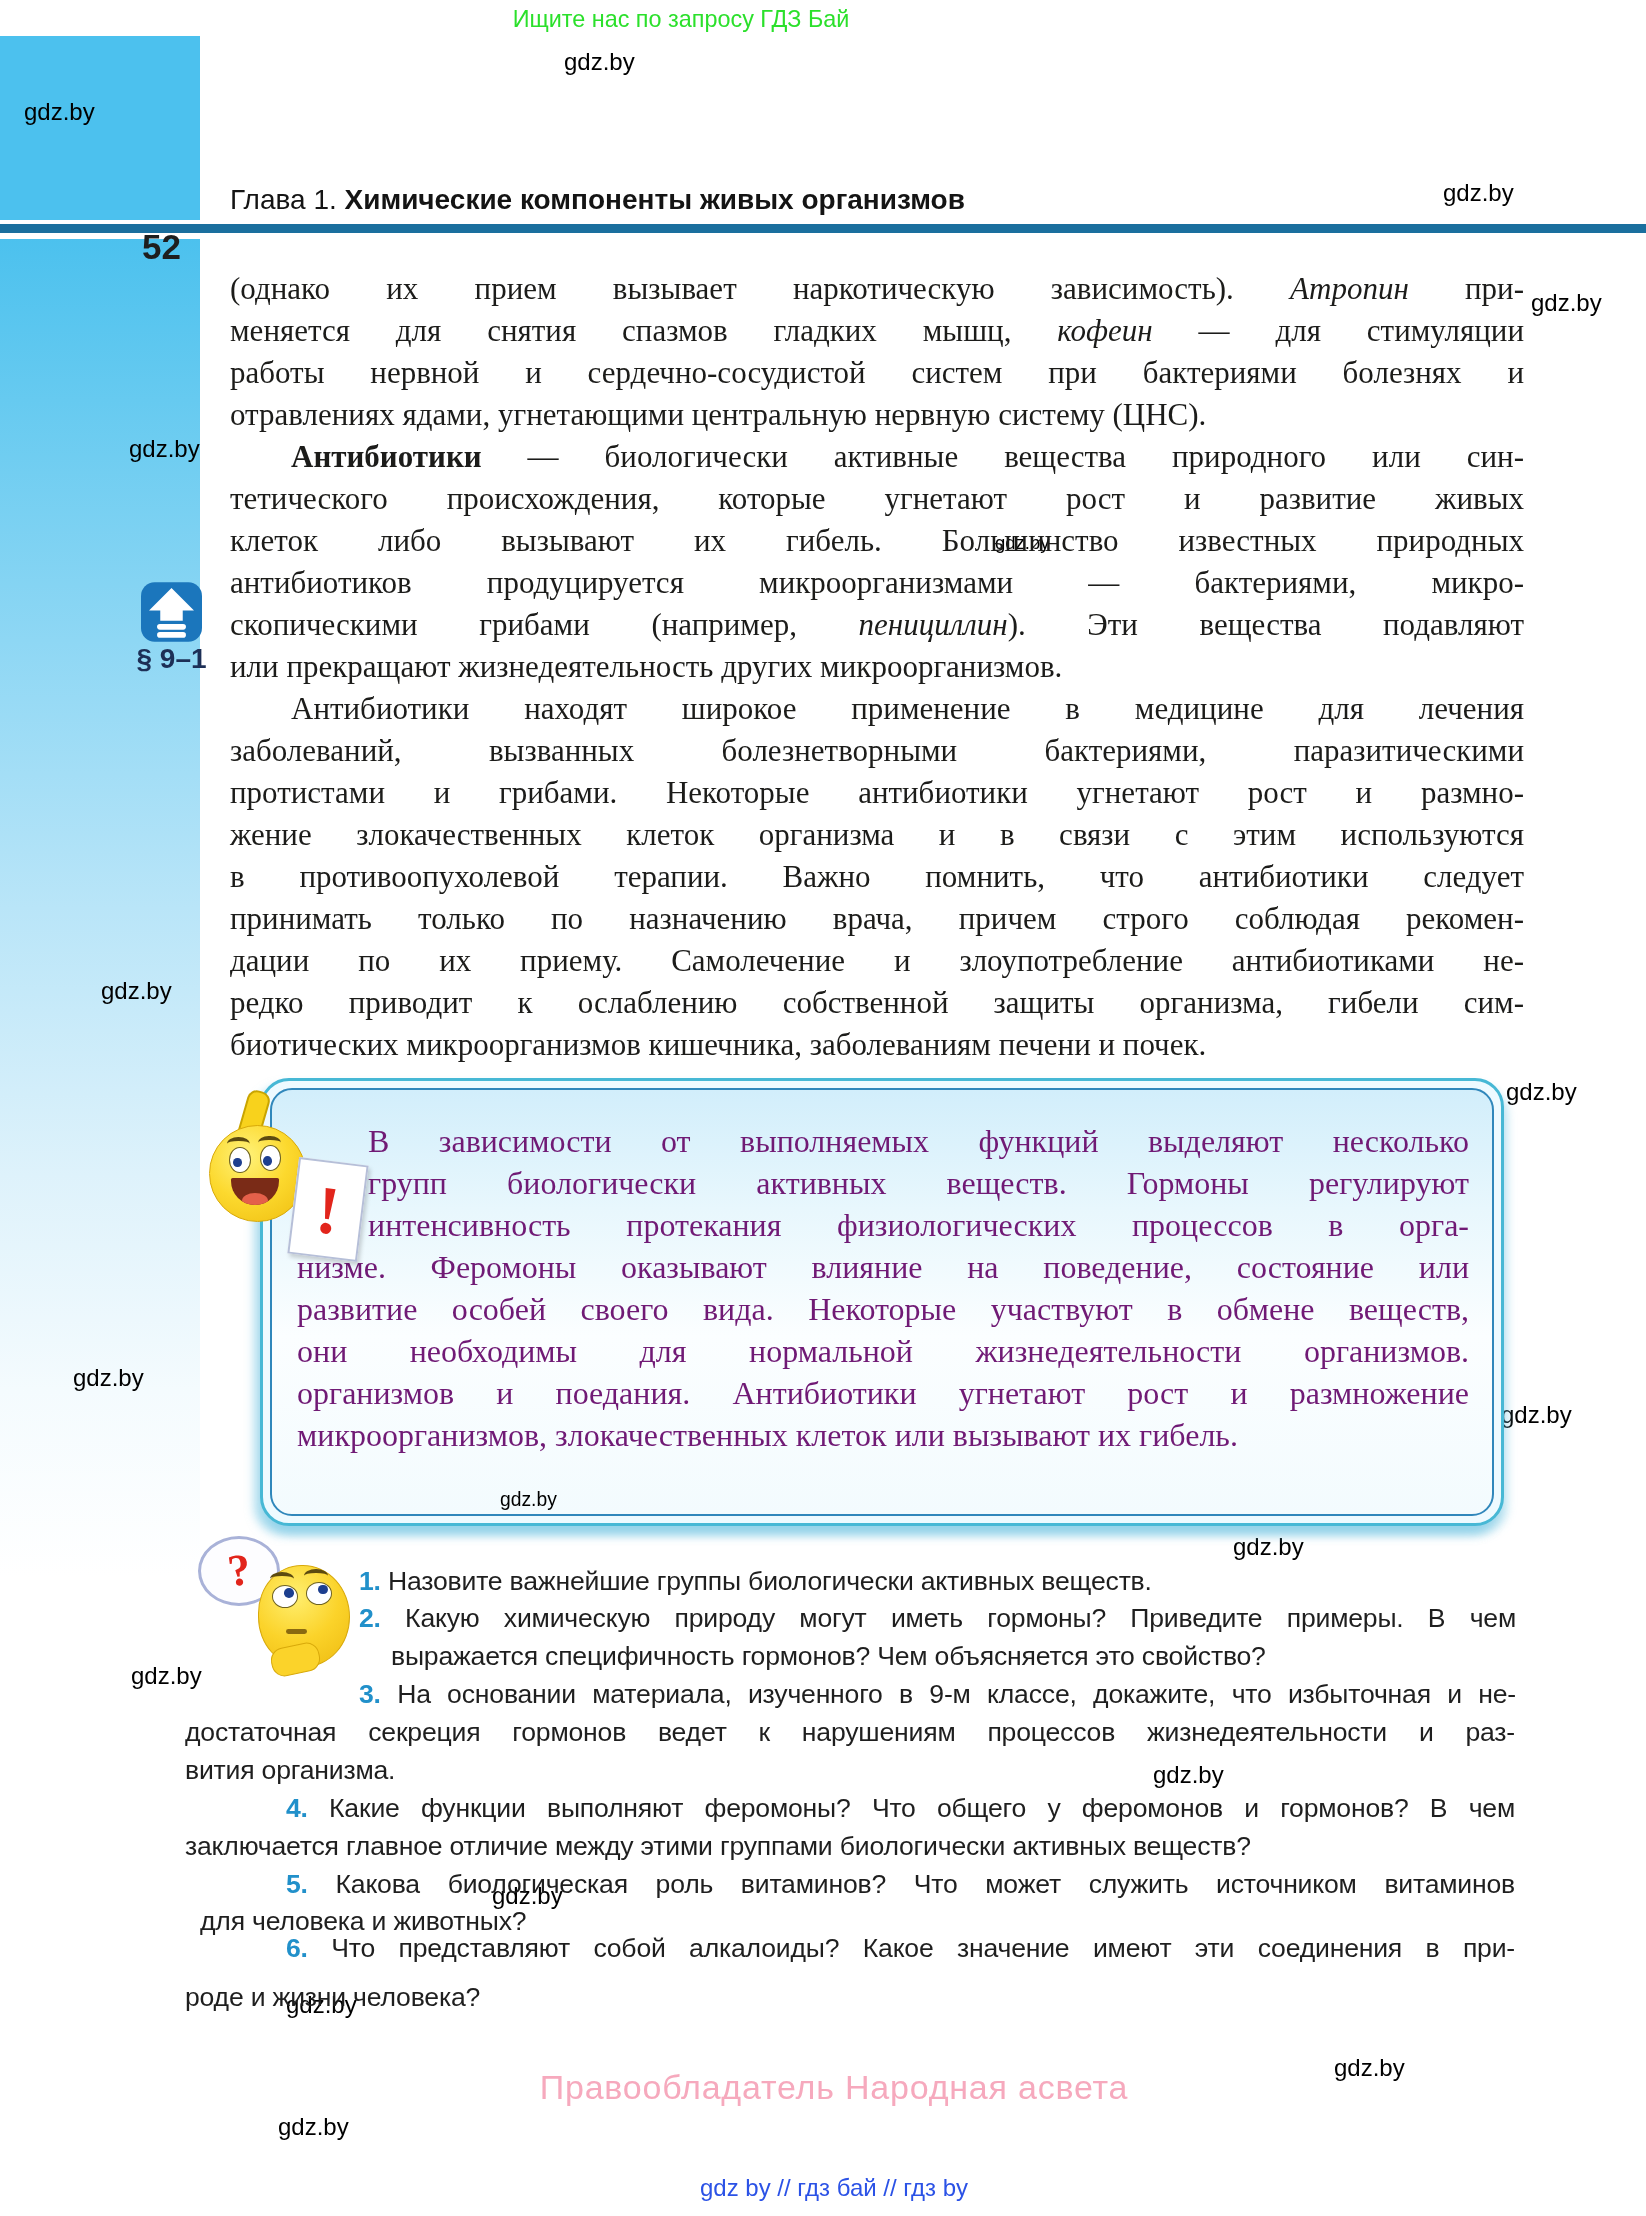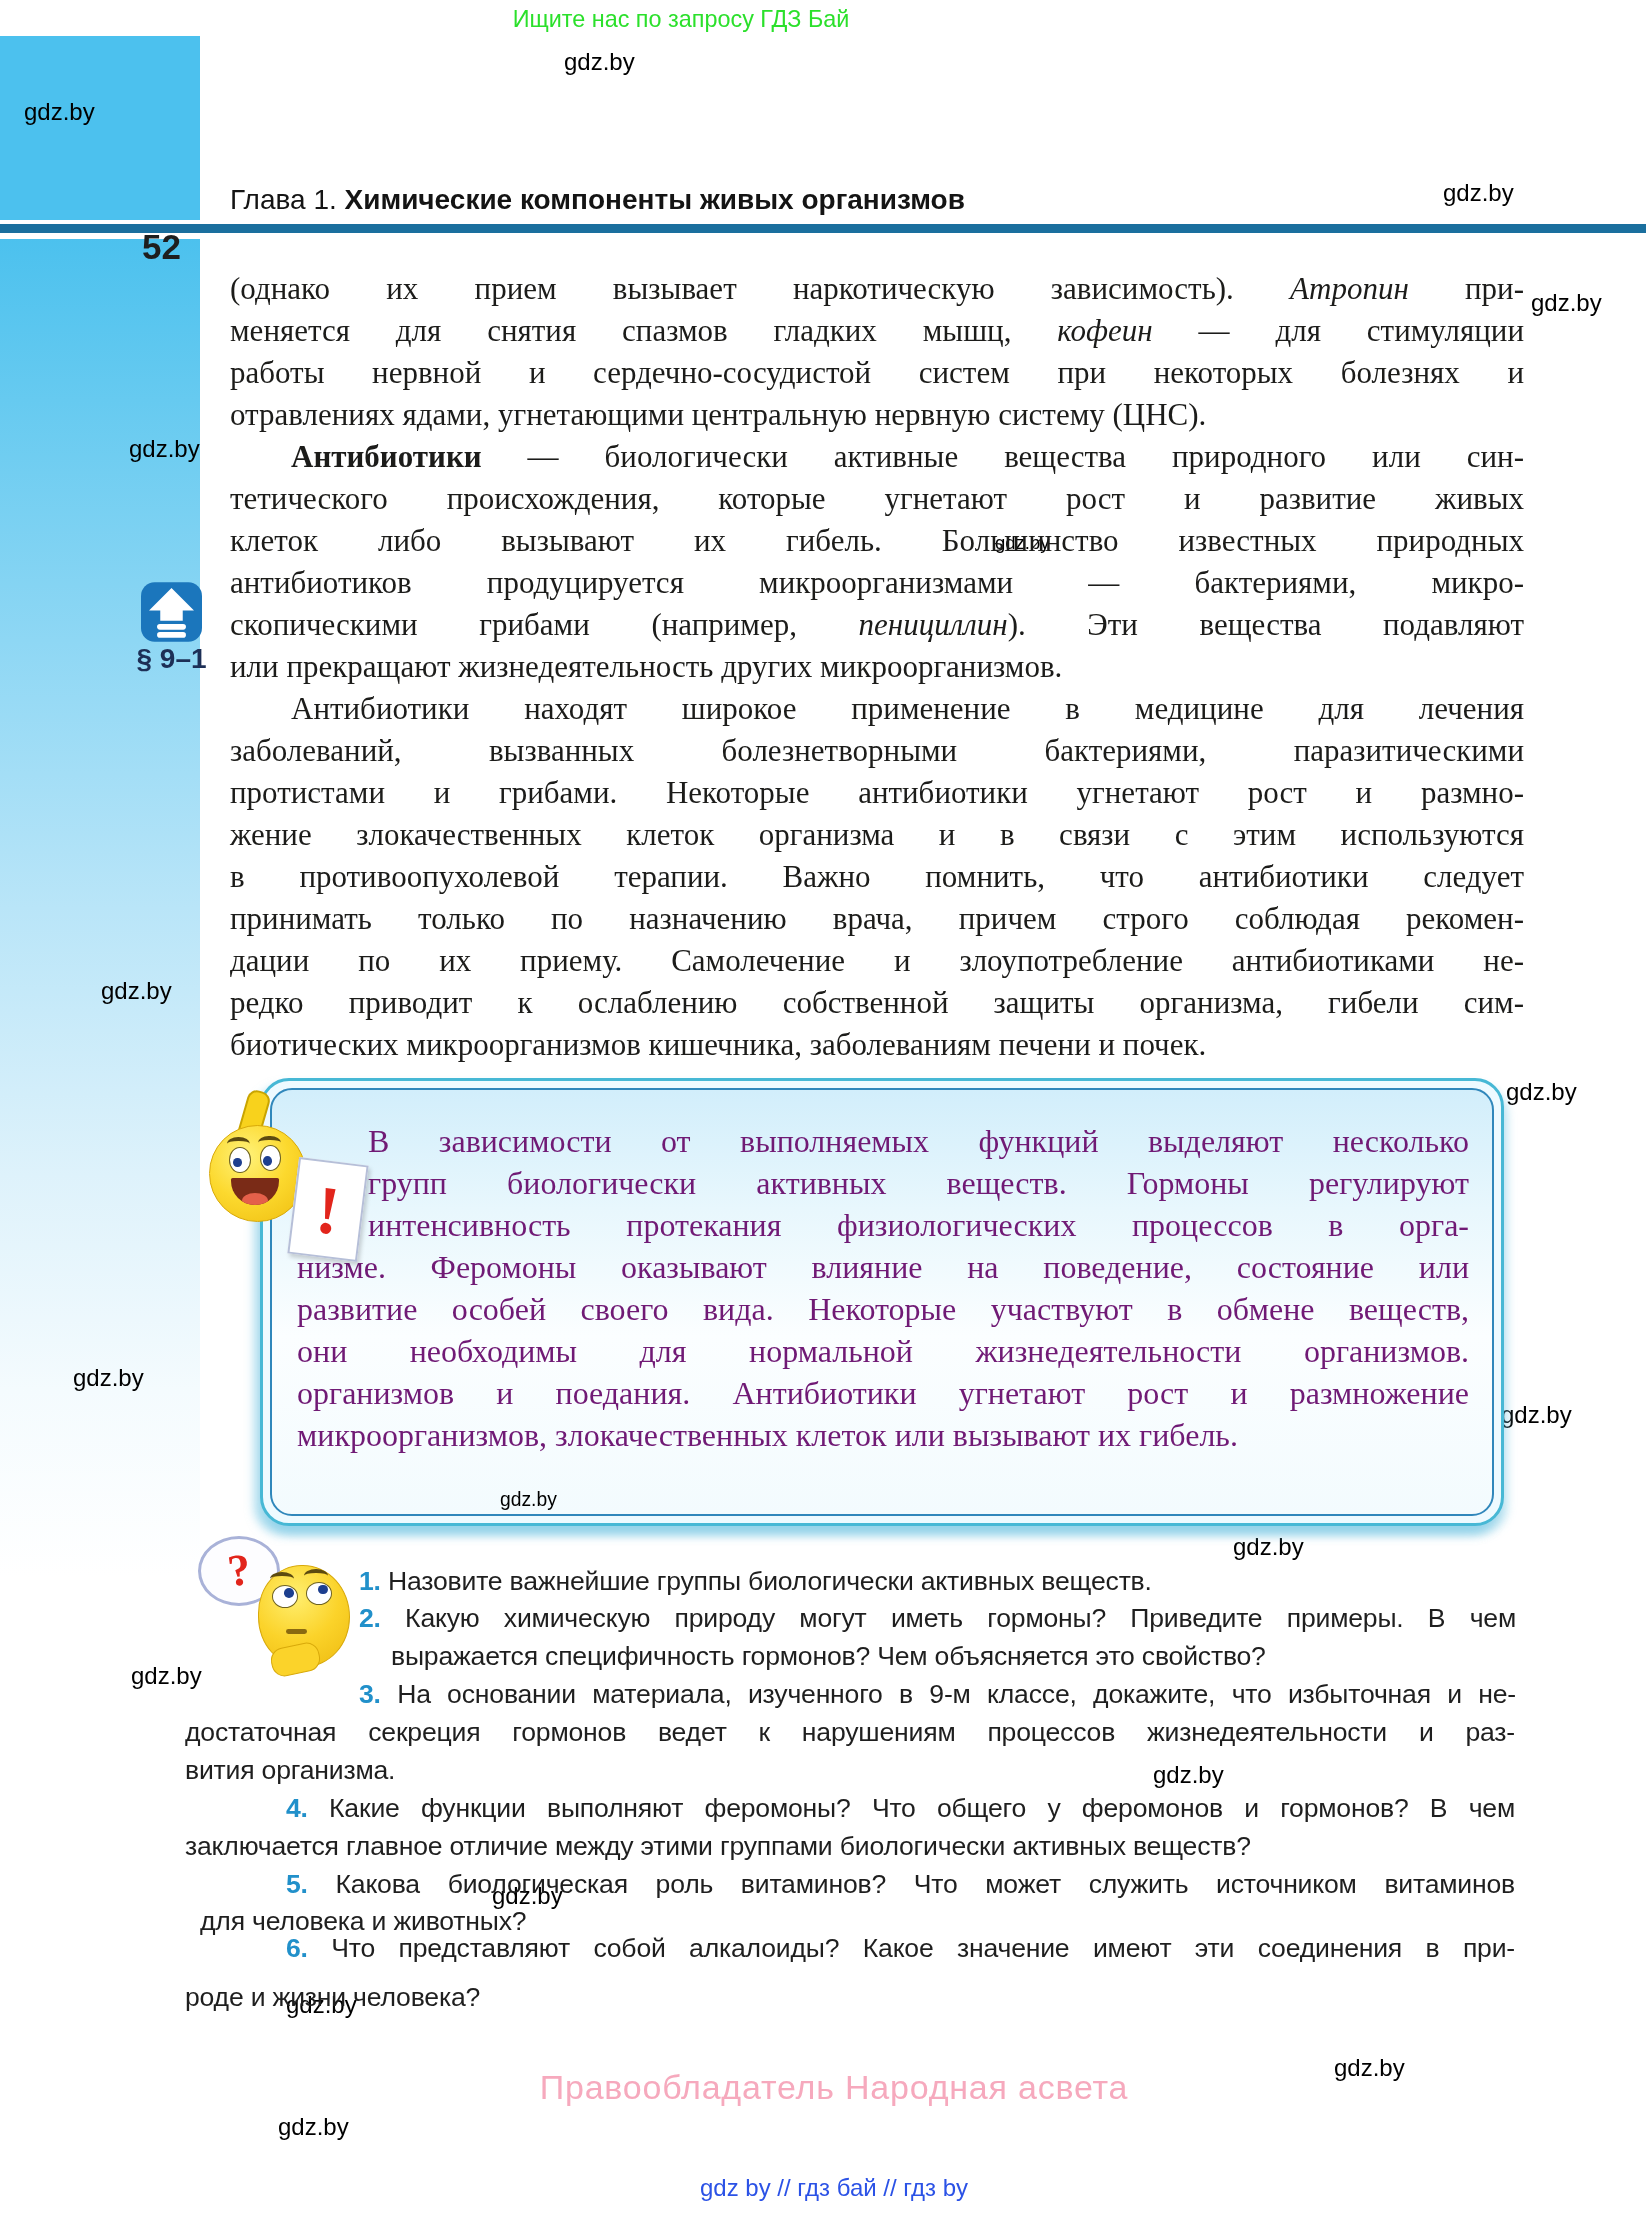--- a/index.html
+++ b/index.html
@@ -125,21 +125,21 @@
       <polygon points="38,7 66,35 52,35 52,48 24,48 24,35 10,35" fill="#ffffff"></polygon>
       <rect x="20" y="52" width="36" height="7" rx="3.5" fill="#ffffff"></rect>
       <rect x="20" y="62" width="36" height="7" rx="3.5" fill="#ffffff"></rect>
     </svg>
   </div>
   <div class="res-label">§ 9–1</div>
 
   <div id="body-text">
       <div class="bline"><span>(однако их прием вызывает наркотическую зависимость). </span><span class="it">Атропин</span><span> при-</span></div>
       <div class="bline"><span>меняется для снятия спазмов гладких мышц, </span><span class="it">кофеин</span><span> — для стимуляции</span></div>
-      <div class="bline"><span>работы нервной и сердечно-сосудистой систем при некоторых болезнях и</span></div>
+      <div class="bline"><span>работы нервной и сердечно-сосудистой систем при бактериями болезнях и</span></div>
       <div class="bline last"><span>отравлениях ядами, угнетающими центральную нервную систему (ЦНС).</span></div>
       <div class="bline ind"><span class="bd">Антибиотики</span><span> — биологически активные вещества природного или син-</span></div>
       <div class="bline"><span>тетического происхождения, которые угнетают рост и развитие живых</span></div>
       <div class="bline"><span>клеток либо вызывают их гибель. Большинство известных природных</span></div>
       <div class="bline"><span>антибиотиков продуцируется микроорганизмами — бактериями, микро-</span></div>
       <div class="bline"><span>скопическими грибами (например, </span><span class="it">пенициллин</span><span>). Эти вещества подавляют</span></div>
       <div class="bline last"><span>или прекращают жизнедеятельность других микроорганизмов.</span></div>
       <div class="bline ind"><span>Антибиотики находят широкое применение в медицине для лечения</span></div>
       <div class="bline"><span>заболеваний, вызванных болезнетворными бактериями, паразитическими</span></div>
       <div class="bline"><span>протистами и грибами. Некоторые антибиотики угнетают рост и размно-</span></div>

